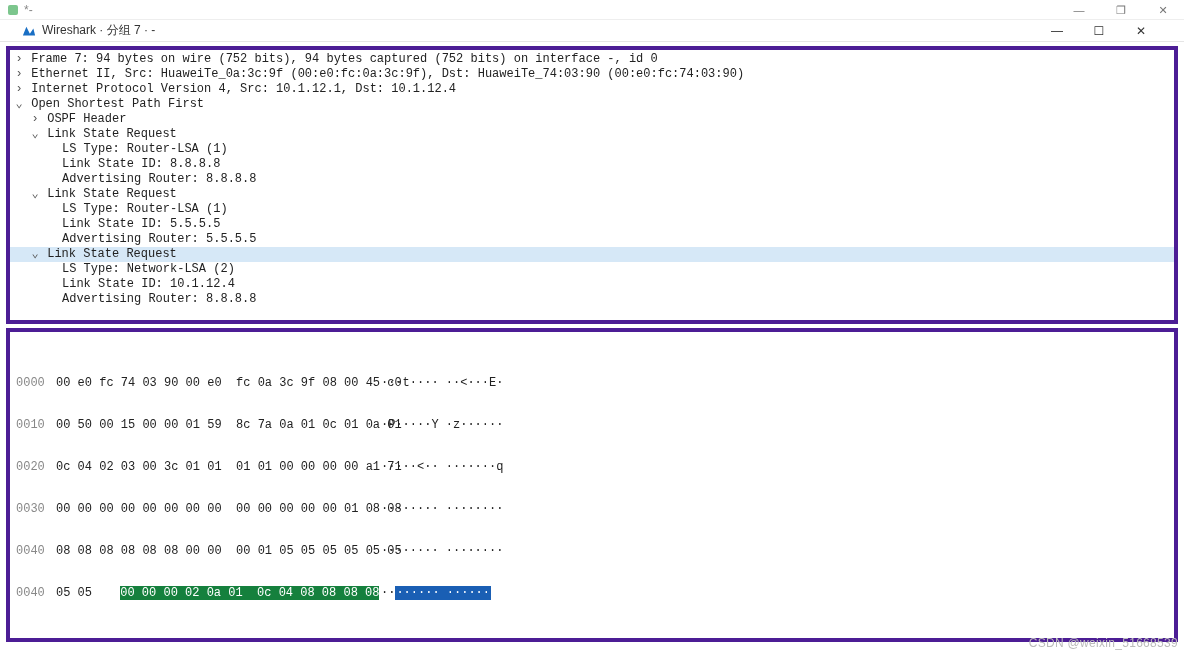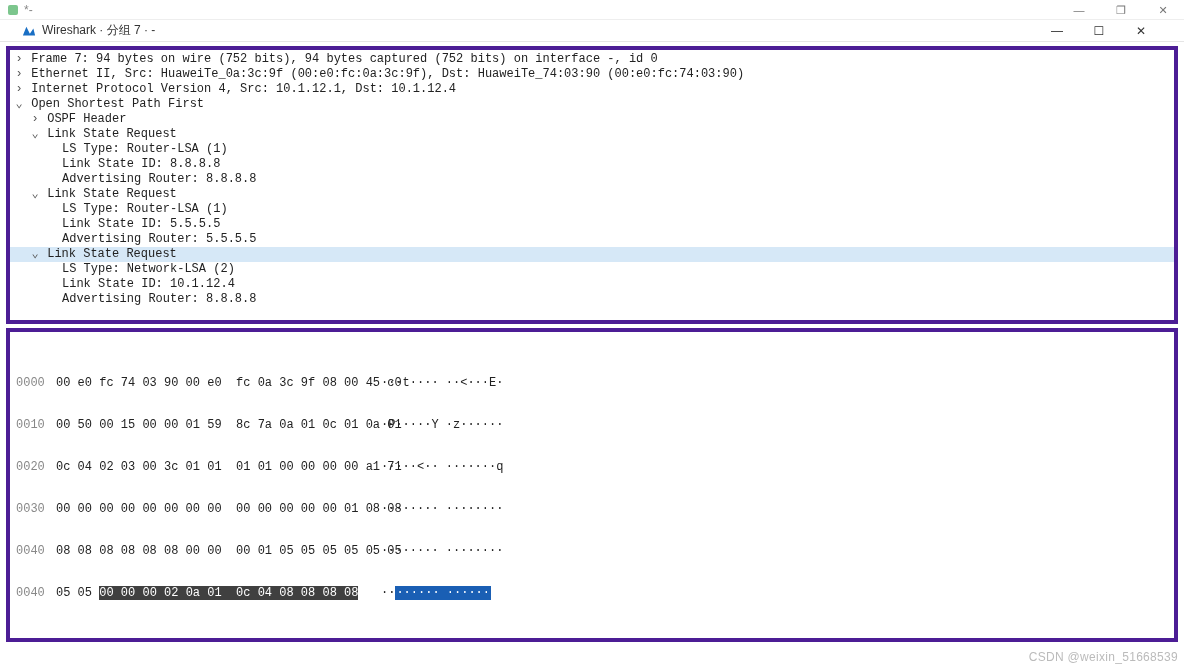--- a/index.html
+++ b/index.html
@@ -30,24 +30,24 @@
   .indent2 { padding-left: 20px; }
   .indent4 { padding-left: 52px; }
   .pane.hex {
     flex: 1; font-family: Consolas, "Courier New", monospace; font-size: 12px; line-height: 14px;
     padding: 16px 6px; color: #222; white-space: pre; overflow:auto;
   }
   .hex-row { display: flex; }
   .hex-off { color: #888; width: 40px; }
   .hex-bytes { width: 305px; }
   .hex-ascii { padding-left: 20px; }
-  .sel-bytes { background: #404040; color: #fff; }
+  .sel-bytes { background: #15803d; color: #fff; margin-left: 21px; }
   .sel-ascii { background: #1a5fb4; color: #fff; padding: 0 1px; }
   .watermark {
-    position: absolute; bottom: 2px; right: 6px; color: #bbb; font-size: 12px;
+    position: absolute; bottom: 16px; right: 6px; color: #bbb; font-size: 12px;
     font-family: "Segoe UI", sans-serif; letter-spacing: .3px;
   }
   .footer-space { height: 18px; }
 </style>
 </head>
 <body>
 
 <div class="outer-title">
   <span class="icon"></span>
   <span>*-</span>

